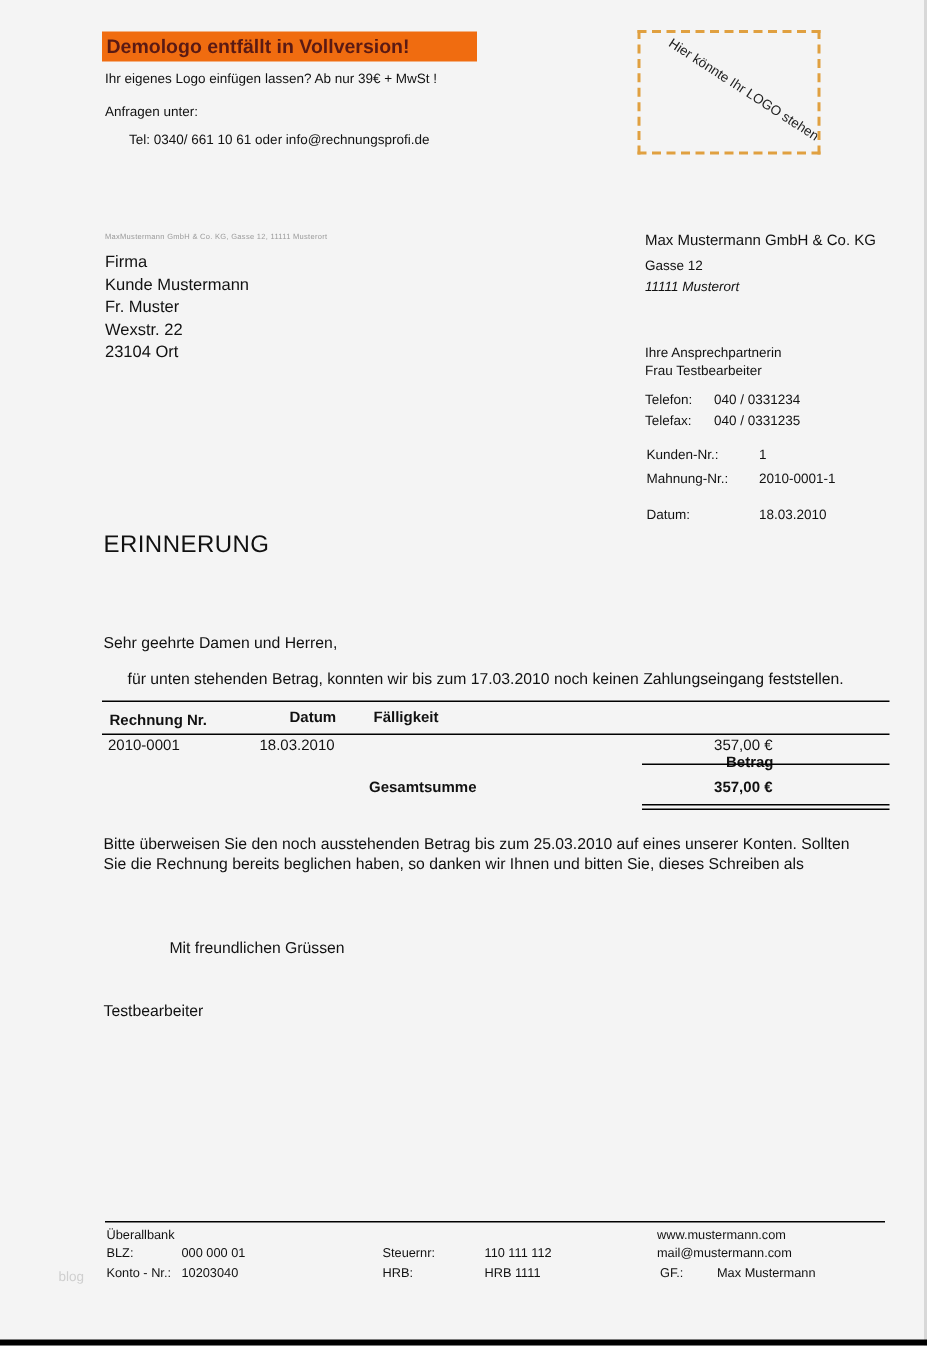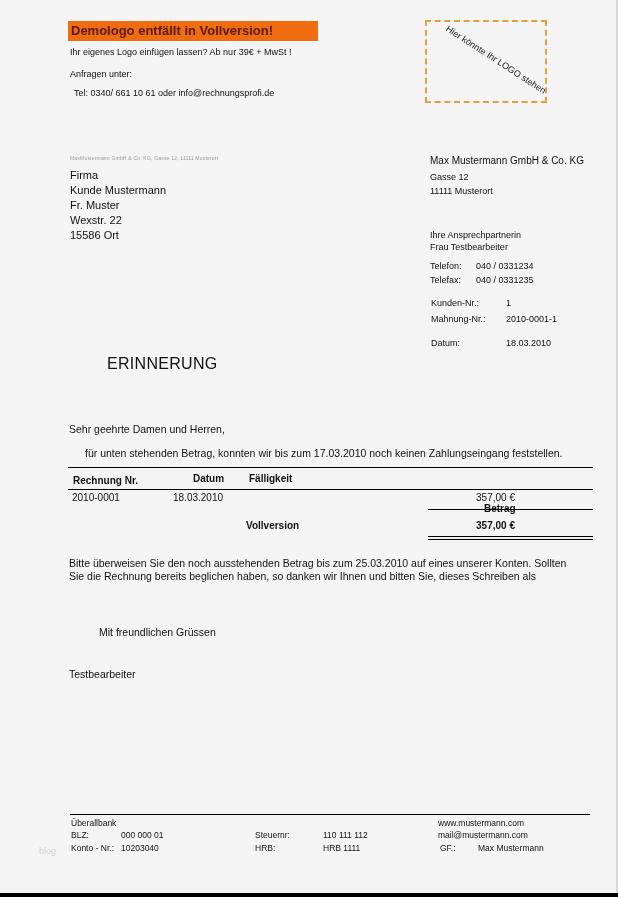--- a/index.html
+++ b/index.html
@@ -50,85 +50,85 @@
     .blog { font-size: 9px; color: #cfcfcf; }
   </style>
 </head>
 <body>
 
 <div class="page">
 
   <div class="abs demo-banner">Demologo entfällt in Vollversion!</div>
   <div class="abs small" style="left:70px; top:47px;">Ihr eigenes Logo einfügen lassen?  Ab nur 39€ + MwSt !</div>
   <div class="abs small" style="left:70px; top:69px;">Anfragen unter:</div>
-  <div class="abs small" style="left:74px; top:88px;">Tel: 0340/ 661 10 61 oder info@rechnungsprofi.de</div>
+  <div class="abs small" style="left:86px; top:88px;">Tel: 0340/ 661 10 61 oder info@rechnungsprofi.de</div>
 
   <div class="abs logo-box">
     <div class="logo-text">Hier könnte Ihr LOGO stehen !</div>
   </div>
 
   <div class="abs sender-line" style="left:70px; top:155px;">MaxMustermann GmbH &amp; Co. KG, Gasse 12, 11111 Musterort</div>
 
   <div class="abs addr" style="left:70px; top:168px;">
     <div>Firma</div>
     <div>Kunde Mustermann</div>
     <div>Fr. Muster</div>
     <div>Wexstr. 22</div>
-    <div>15586 Ort</div>
+    <div>23104 Ort</div>
   </div>
 
   <div class="abs right" style="left:430px; top:155px; font-size:10px;">Max Mustermann GmbH &amp; Co. KG</div>
   <div class="abs right" style="left:430px; top:171px;">Gasse 12</div>
-  <div class="abs right" style="left:430px; top:185px;">11111 Musterort</div>
+  <div class="abs right" style="left:430px; top:185px;font-style:italic;">11111 Musterort</div>
   <div class="abs right" style="left:430px; top:229px;">Ihre Ansprechpartnerin</div>
   <div class="abs right" style="left:430px; top:241px;">Frau Testbearbeiter</div>
 
   <div class="abs right" style="left:430px; top:260px;">Telefon:</div>
   <div class="abs right" style="left:476px; top:260px;">040 / 0331234</div>
   <div class="abs right" style="left:430px; top:274px;">Telefax:</div>
   <div class="abs right" style="left:476px; top:274px;">040 / 0331235</div>
 
   <div class="abs right" style="left:431px; top:297px;">Kunden-Nr.:</div>
   <div class="abs right" style="left:506px; top:297px;">1</div>
   <div class="abs right" style="left:431px; top:313px;">Mahnung-Nr.:</div>
   <div class="abs right" style="left:506px; top:313px;">2010-0001-1</div>
   <div class="abs right" style="left:431px; top:337px;">Datum:</div>
   <div class="abs right" style="left:506px; top:337px;">18.03.2010</div>
 
-  <div class="abs title" style="left:69px; top:355px;margin-left:38px;">ERINNERUNG</div>
+  <div class="abs title" style="left:69px; top:355px;">ERINNERUNG</div>
 
   <div class="abs body-text" style="left:69px; top:423px;">Sehr geehrte Damen und Herren,</div>
   <div class="abs body-text" style="left:69px; top:447px;padding-left:16px;">für unten stehenden Betrag, konnten wir bis zum  17.03.2010 noch keinen Zahlungseingang feststellen.</div>
 
   <div class="hr" style="left:68px; top:467px; width:525px;"></div>
   <div class="abs th" style="left:73px; top:475px;">Rechnung Nr.</div>
   <div class="abs th" style="left:193px; top:473px;">Datum</div>
   <div class="abs th" style="left:249px; top:473px;">Fälligkeit</div>
   <div class="abs th" style="left:484px; top:475px;margin-top:28px;">Betrag</div>
   <div class="hr" style="left:68px; top:489px; width:525px;"></div>
 
   <div>
     <div class="abs td" style="left:72px; top:492px;">2010-0001</div>
     <div class="abs td" style="left:173px; top:492px;">18.03.2010</div>
     <div class="abs td" style="left:250px; top:492px;"></div>
     <div class="abs td" style="right:101px; top:492px;">357,00 €</div>
   </div>
   <div class="hr" style="left:428px; top:509px; width:165px;"></div>
 
-  <div class="abs th" style="left:246px; top:520px;">Vollversion</div>
+  <div class="abs th" style="left:246px; top:520px;">Gesamtsumme</div>
   <div class="abs th" style="right:101px; top:520px;">357,00 €</div>
   <div class="hr" style="left:428px; top:536px; width:165px;"></div>
   <div class="hr" style="left:428px; top:539px; width:165px;"></div>
 
   <div class="abs body-text" style="left:69px; top:557px;">
     <div>Bitte überweisen Sie den noch ausstehenden Betrag bis zum  25.03.2010 auf eines unserer Konten. Sollten</div>
     <div>Sie die Rechnung bereits beglichen haben, so danken wir Ihnen und bitten Sie, dieses Schreiben als</div>
   </div>
 
-  <div class="abs body-text" style="left:55px; top:626px;padding-left:44px;">Mit freundlichen Grüssen</div>
+  <div class="abs body-text" style="left:69px; top:626px;padding-left:44px;">Mit freundlichen Grüssen</div>
   <div class="abs body-text" style="left:69px; top:668px;">Testbearbeiter</div>
 
   <div class="hr" style="left:70px; top:814px; width:520px;"></div>
   <div class="abs footer" style="left:71px; top:817px;">Überallbank</div>
   <div class="abs footer" style="left:71px; top:829px;">BLZ:</div>
   <div class="abs footer" style="left:121px; top:829px;">000 000 01</div>
   <div class="abs footer" style="left:71px; top:842px;">Konto - Nr.:</div>
   <div class="abs footer" style="left:121px; top:842px;">10203040</div>
 
   <div class="abs footer" style="left:255px; top:829px;">Steuernr:</div>

